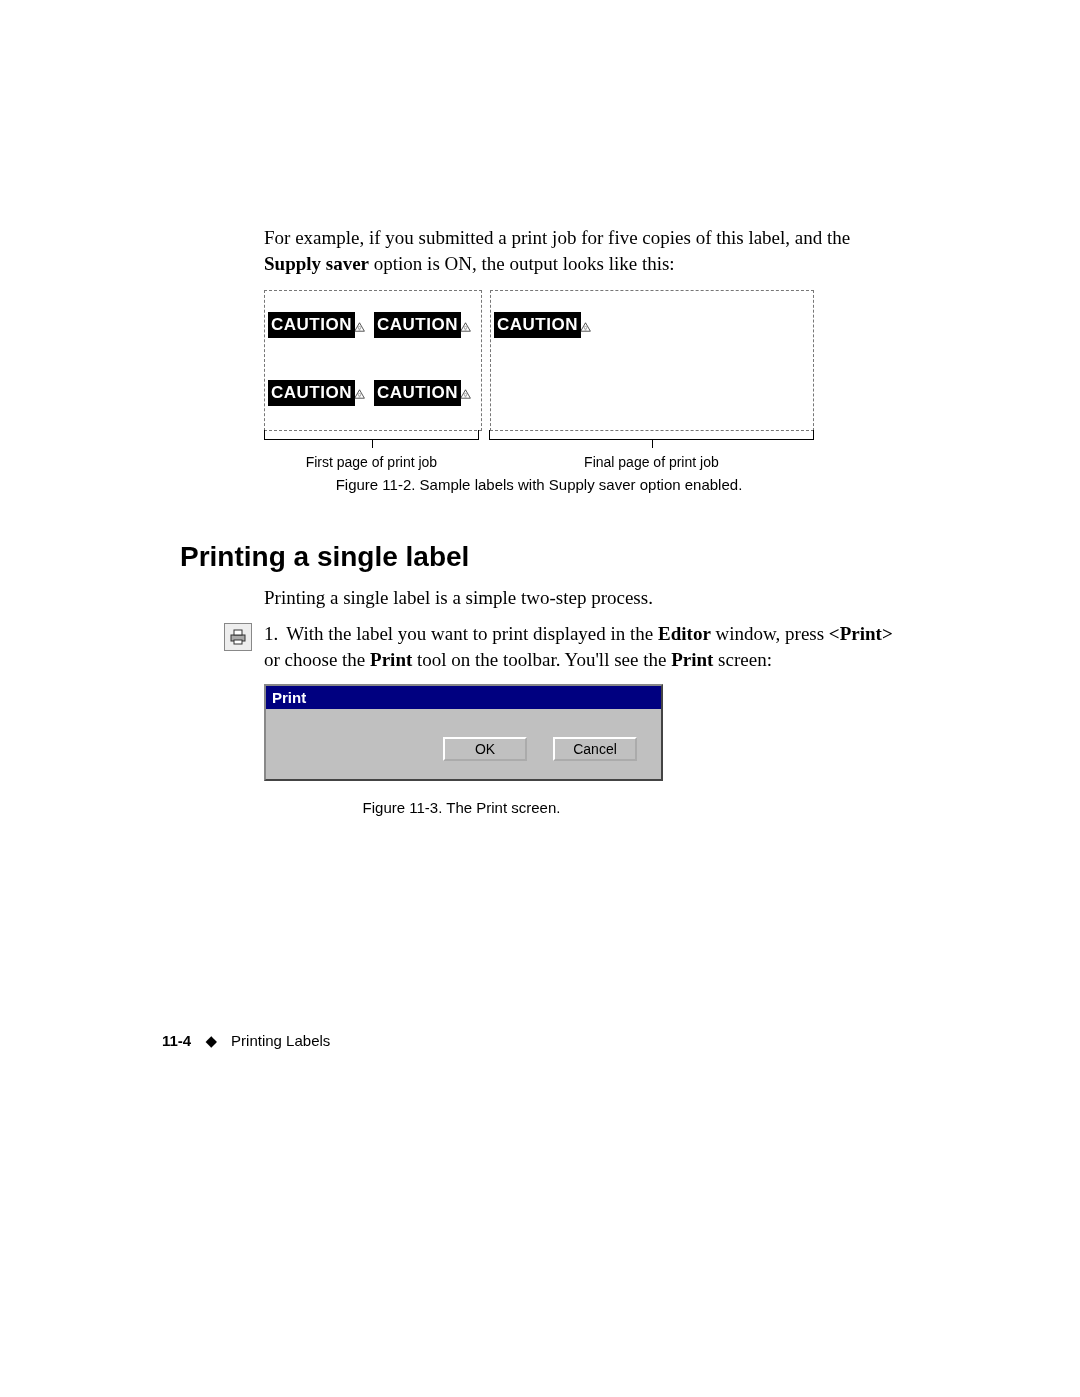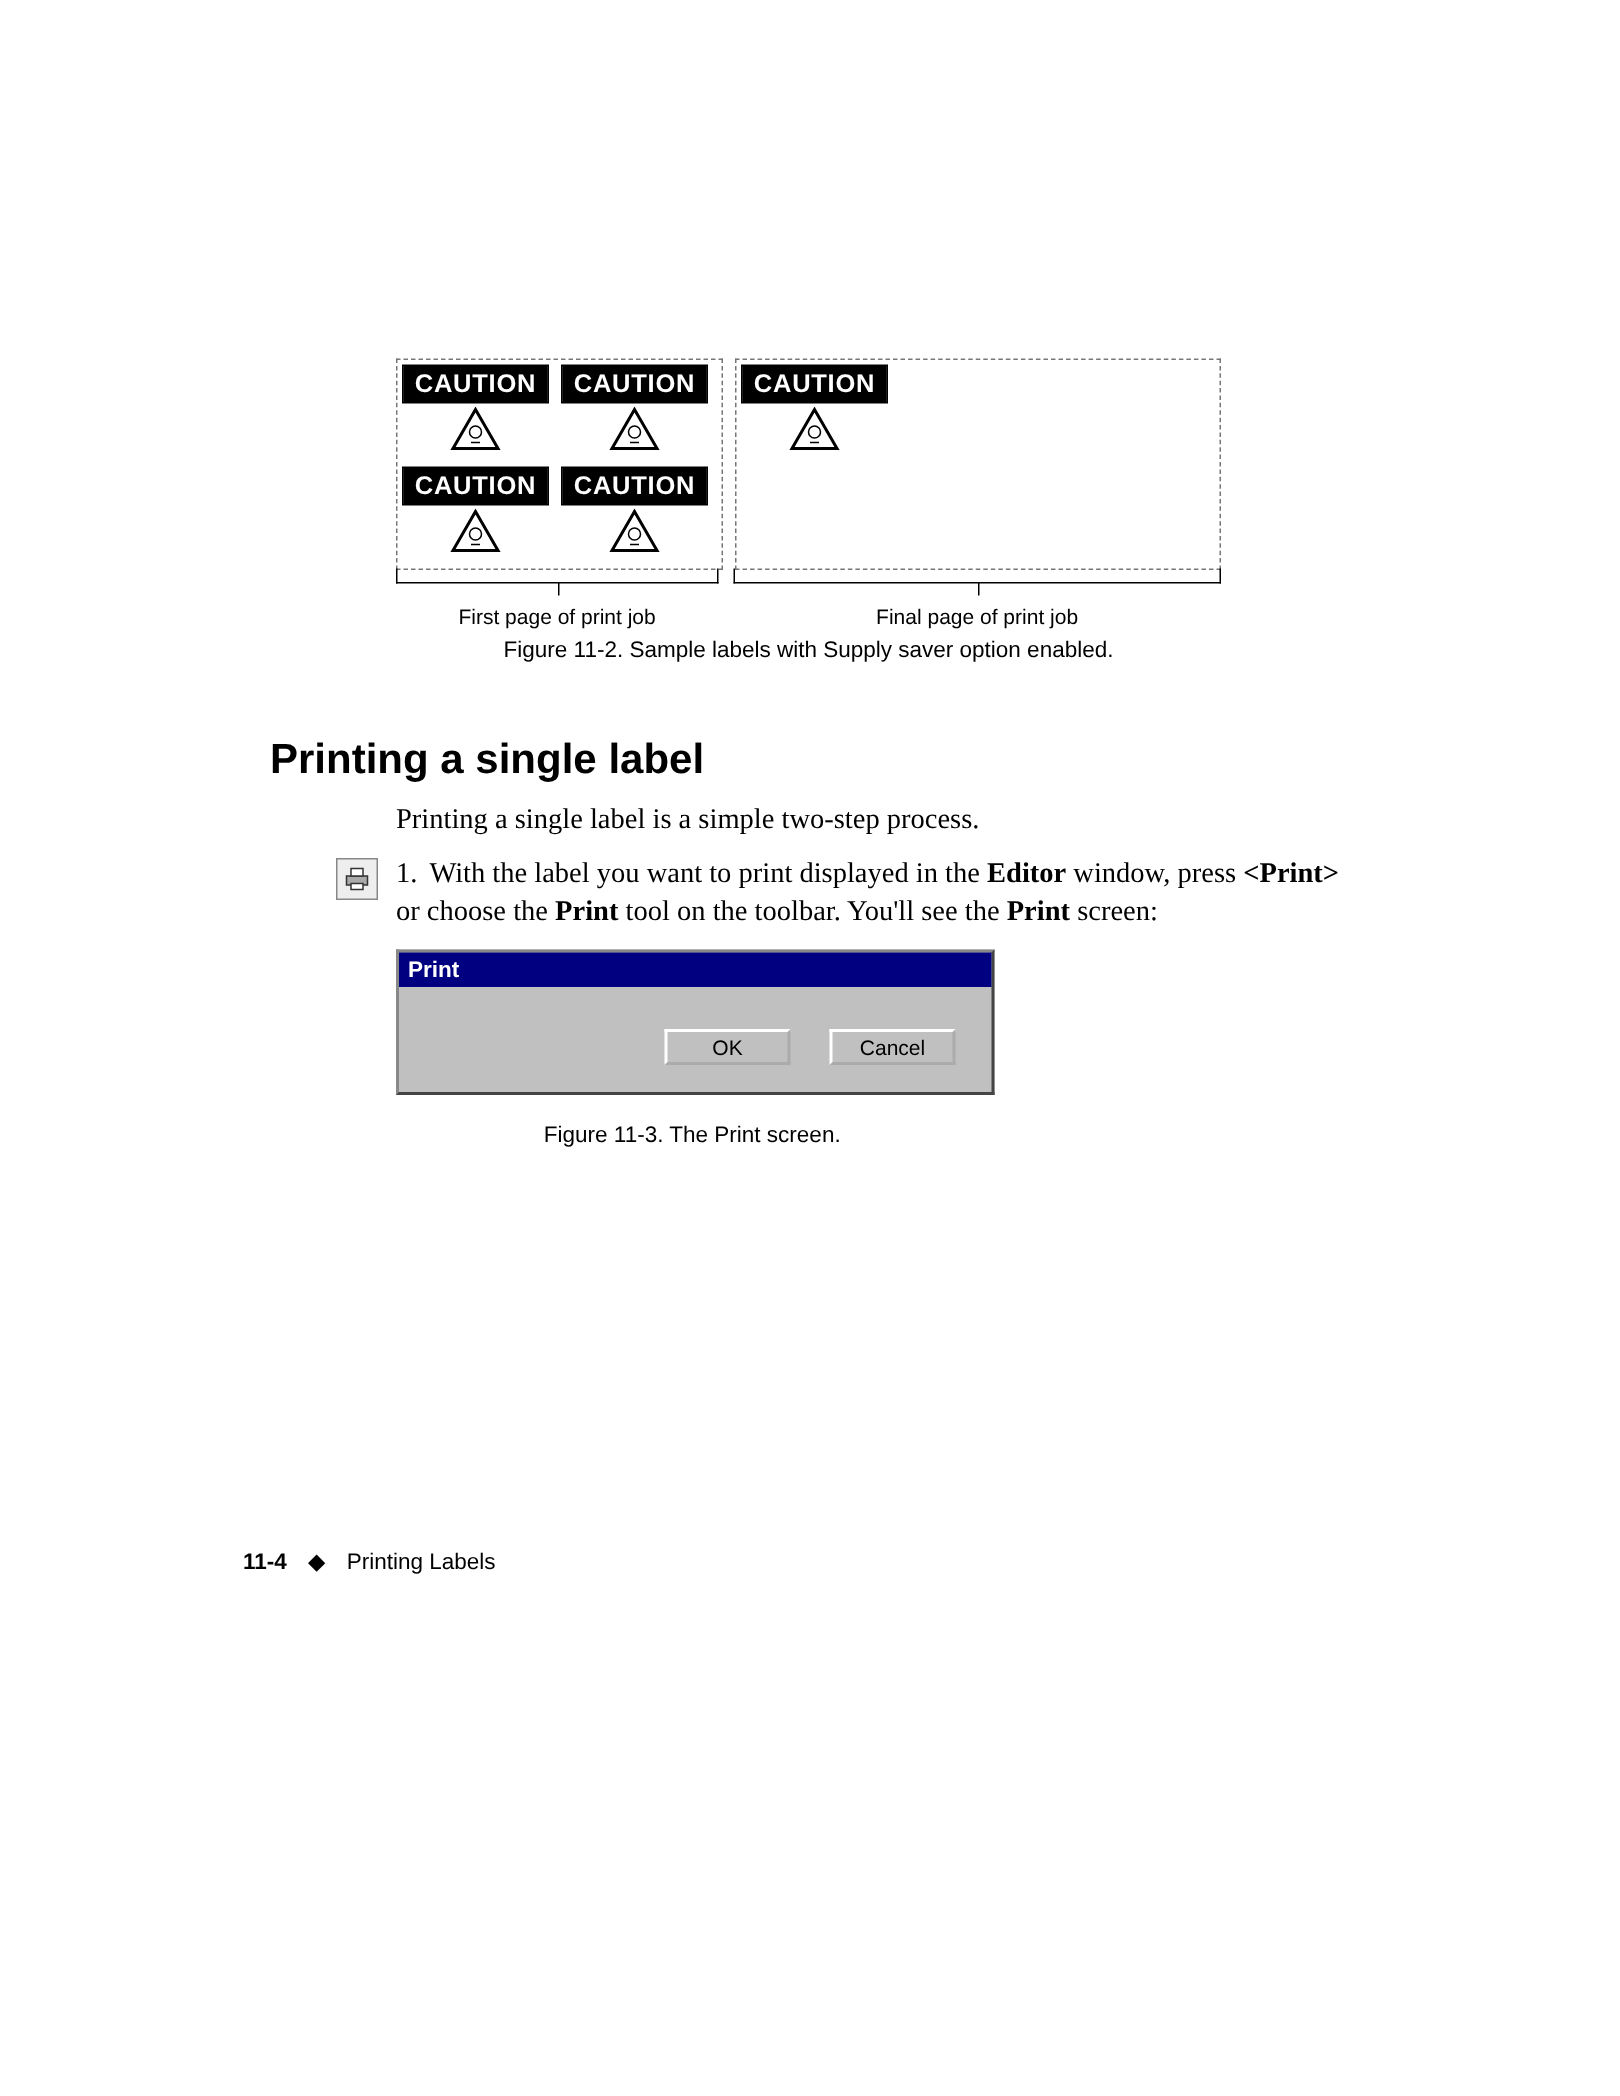--- a/index.html
+++ b/index.html
@@ -45,21 +45,21 @@
     width: 320px;
     height: 131px;
     padding: 4px;
     display: flex;
     align-items: flex-start;
   }
   .caution-label {
     width: 96px;
     height: 60px;
     display: flex;
-    flex-direction: column;
+    flex-direction: row;
     align-items: center;
   }
   .caution-bar {
     background: #000;
     color: #fff;
     font-family: Arial, Helvetica, sans-serif;
     font-weight: 900;
     font-size: 17px;
     letter-spacing: 0.5px;
     text-align: center;
@@ -216,20 +216,23 @@
   
   .footer { top: 1032px; }
   .footer .pn { font-weight: bold; margin-right: 10px; }
   .footer .diamond { margin-right: 10px; }
 </style>
 </head>
 <body>
 
 <div class="page">
 
+  <p class="body-text">
+    <span>For example, if you submitted a print job for five copies of this label, and the </span><strong>Supply saver</strong><span> option is ON, the output looks like this:</span>
+  </p>
 
   <div class="figure-block">
     <div class="label-pages">
       <div class="label-page first">
         <div class="caution-label">
           <div class="caution-bar">CAUTION</div>
           <svg class="caution-tri" width="34" height="30" viewBox="0 0 34 30">
               <polygon points="17,2 32,28 2,28" fill="#fff" stroke="#000" stroke-width="2"></polygon>
               <circle cx="17" cy="17" r="4" fill="none" stroke="#000" stroke-width="1"></circle>
               <line x1="14" y1="24" x2="20" y2="24" stroke="#000" stroke-width="1"></line>

